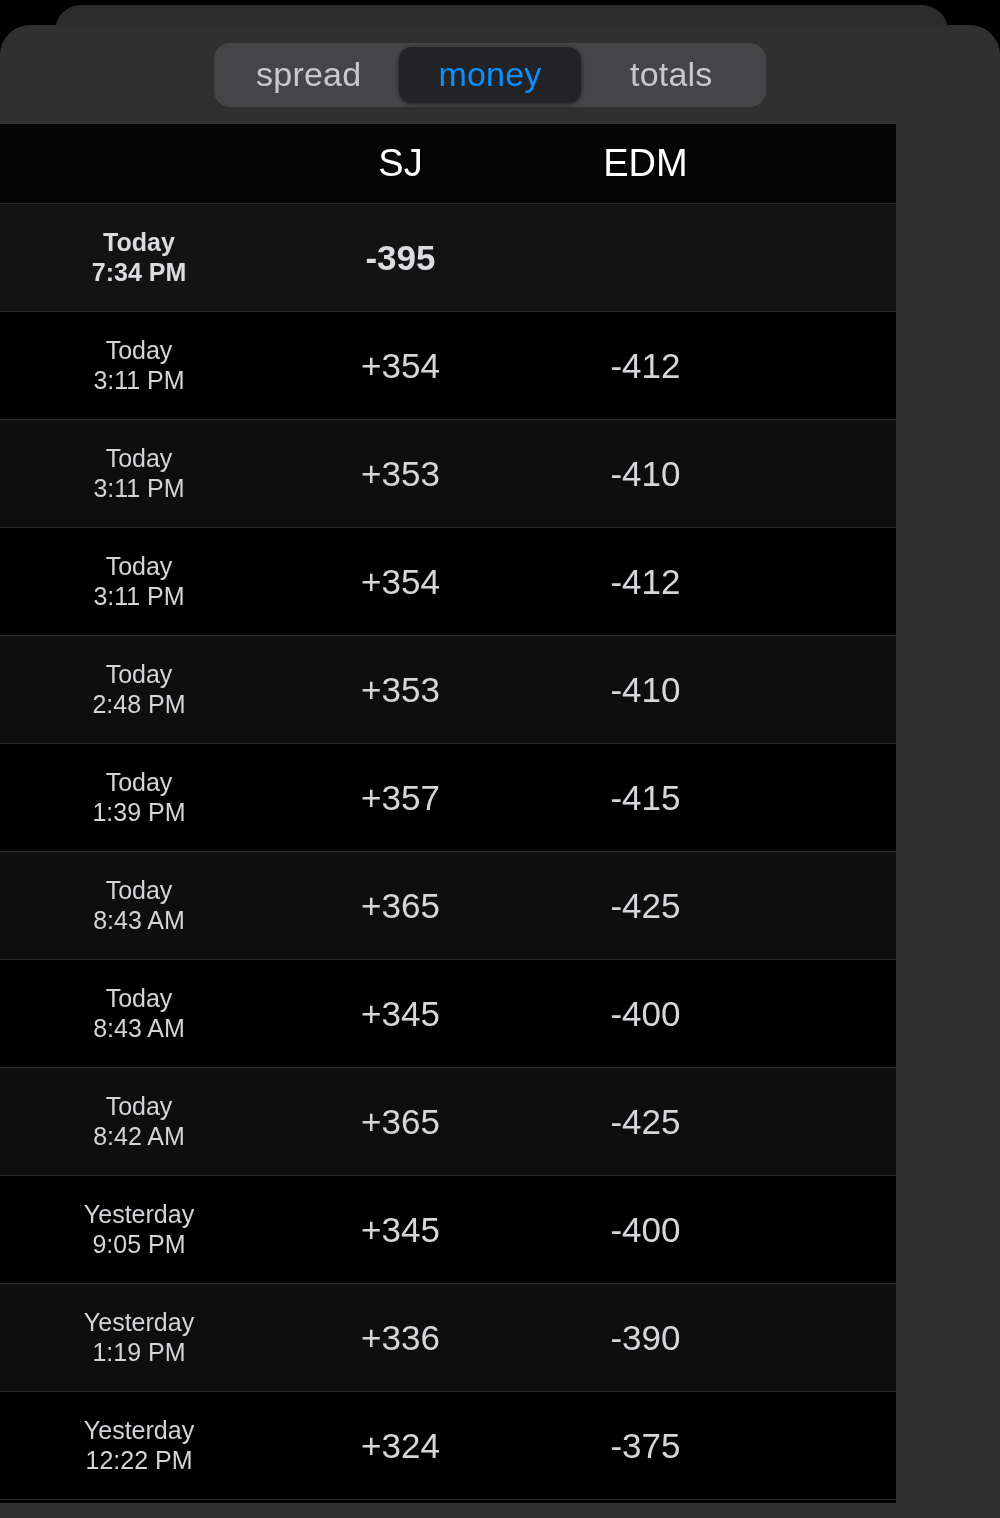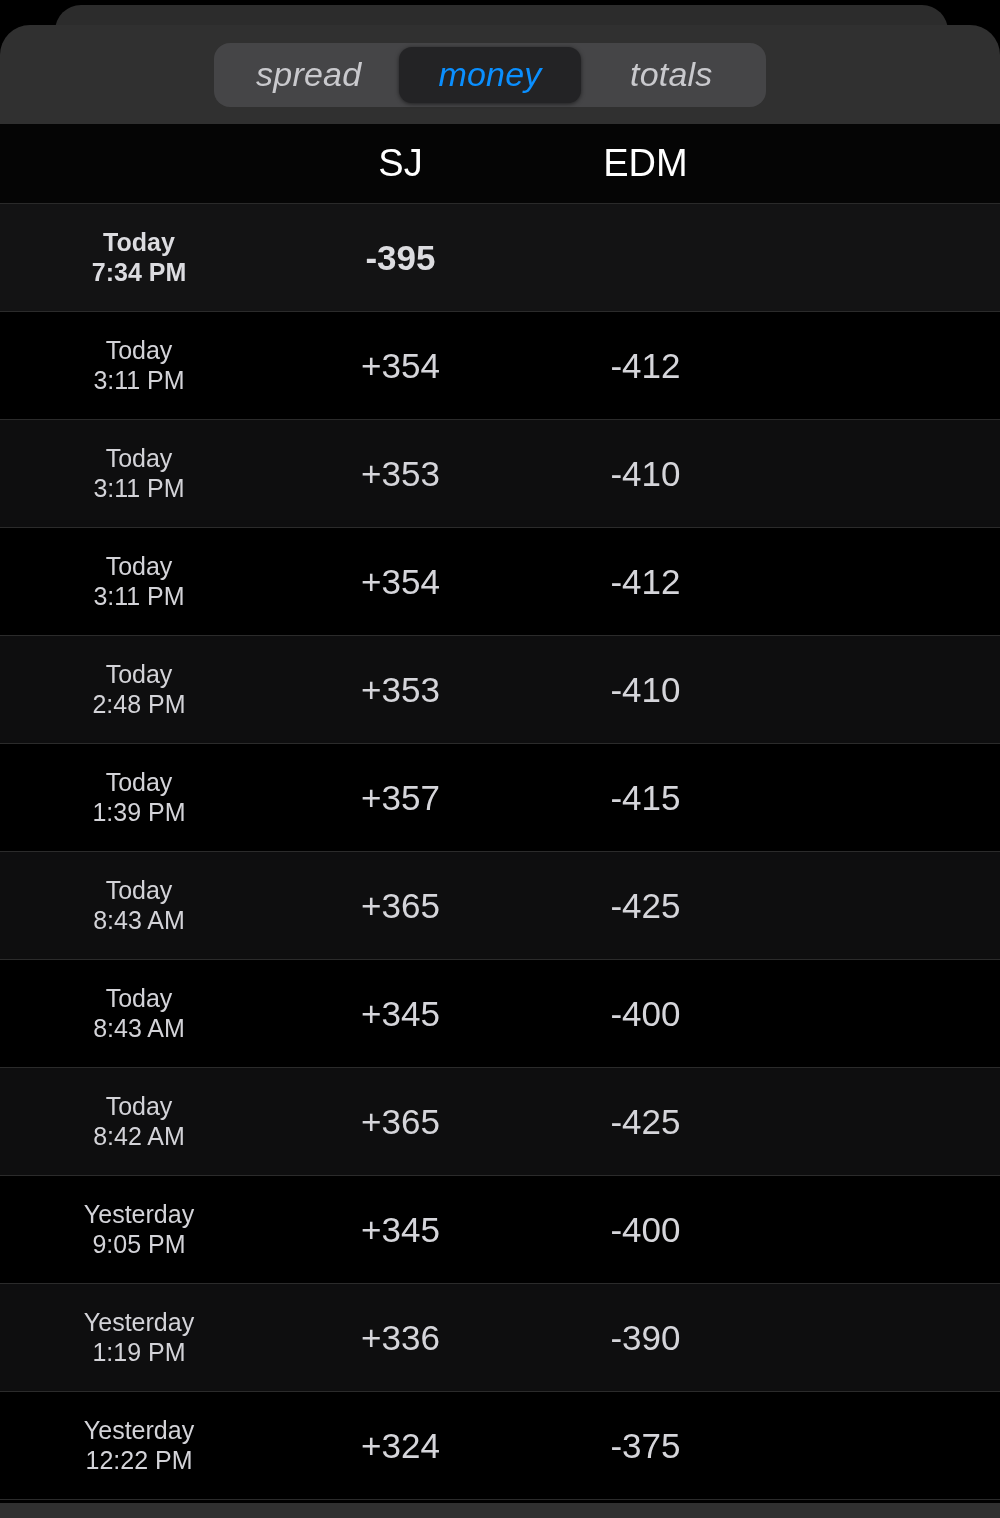--- a/index.html
+++ b/index.html
@@ -52,21 +52,20 @@
   .toolbar {
     position: absolute;
     left: 0;
     top: 0;
     width: 980px;
     height: 99px;
     display: flex;
     align-items: center;
     justify-content: center;
     z-index: 3;
-    font-style: italic;
   }
 
   .segmented {
     display: flex;
     align-items: center;
     background: #454547;
     border-radius: 16px;
     padding: 4px;
     width: 552px;
     height: 64px;
@@ -91,21 +90,21 @@
     background: #232325;
     color: #0a8fff;
     box-shadow: 0 1px 4px rgba(0,0,0,0.55);
   }
 
   
   .table-wrap {
     position: absolute;
     left: 0;
     top: 99px;
-    width: 1000px;
+    width: 896px;
     height: 1394px;
     background: #000000;
     z-index: 3;
     overflow: hidden;
   }
 
   .grid-row {
     display: flex;
     align-items: center;
     width: 1000px;

